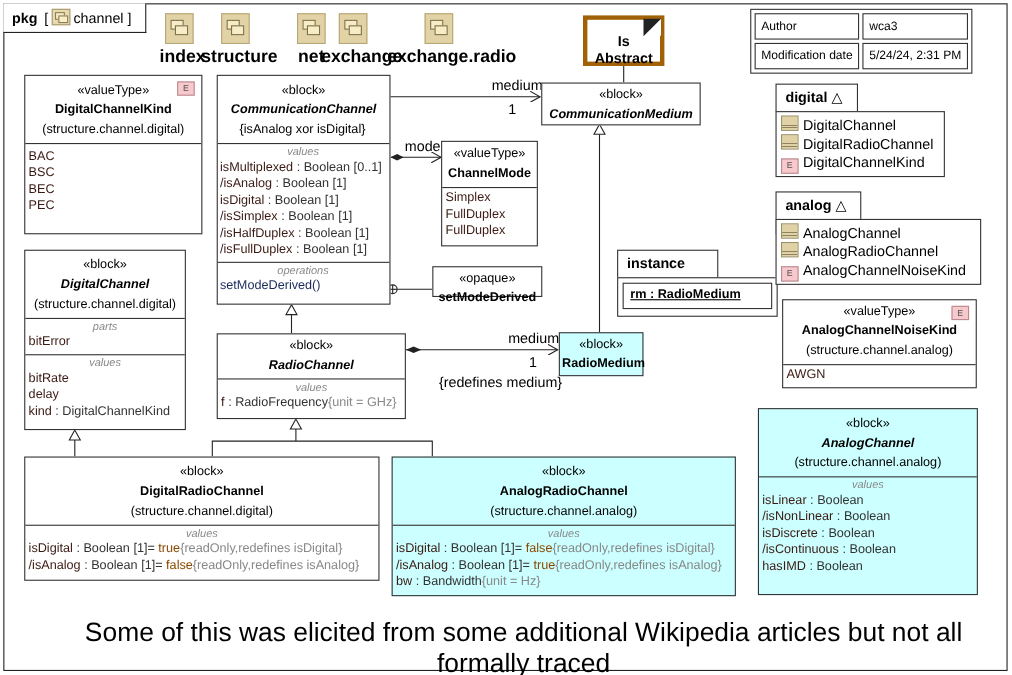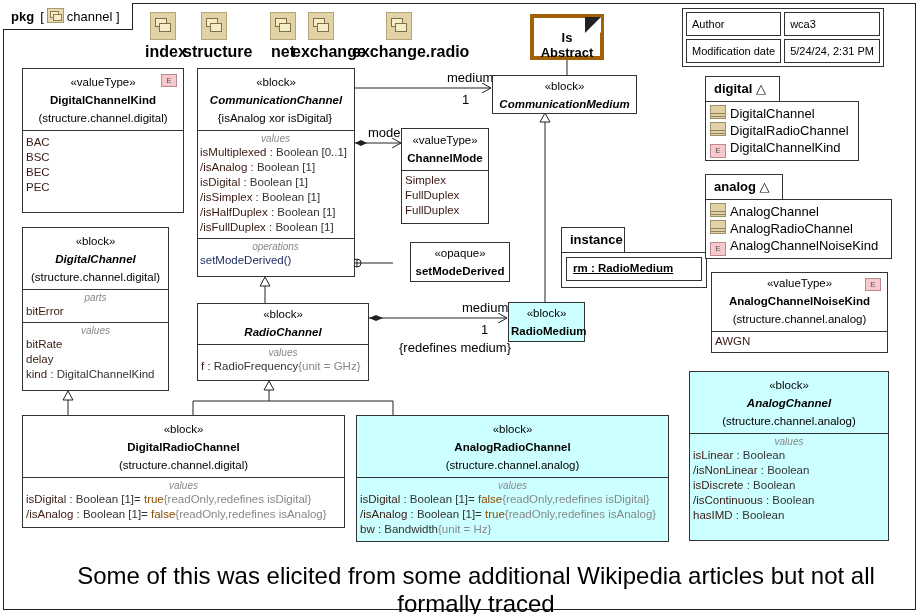--- a/index.html
+++ b/index.html
@@ -155,35 +155,35 @@
       <span class="stereo">«valueType»</span>
       <span class="name">ChannelMode</span>
     </div>
   <div class="comp">
     <span class="row">Simplex</span>
     <span class="row">FullDuplex</span>
     <span class="row">FullDuplex</span>
   </div>
 </div>
 
-<div class="abs block" style="left:410px;top:242px;width:100px;height:40px;">
+<div class="abs block" style="left:393px;top:242px;width:100px;height:28px;">
   <div class="hdr" style="padding-top:1px;">
       <span class="stereo">«opaque»</span>
       <span class="name">setModeDerived</span>
     </div>
 </div>
 
 <div class="abs block" style="left:492px;top:75px;width:145px;height:39px;">
   <div class="hdr" style="padding-top:1px;">
       <span class="stereo">«block»</span>
       <span class="name italic">CommunicationMedium</span>
     </div>
 </div>
 
-<div class="abs listpkg-tab" style="left:561px;top:227px;width:64px;height:26px;">instance</div>
+<div class="abs listpkg-tab" style="left:561px;top:227px;width:92px;height:26px;">instance</div>
 <div class="abs" style="left:561px;top:252px;width:146px;height:36px;border:1px solid #333;background:#fff;">
   <div style="margin:4px;border:1px solid #333;height:24px;padding:4px 6px;box-sizing:border-box;font-weight:bold;font-size:11.5px;text-decoration:underline;">rm : RadioMedium</div>
 </div>
 
 <div class="abs block cyan" style="left:508px;top:302px;width:77px;height:40px;">
   <div class="hdr" style="padding-top:1px;">
       <span class="stereo">«block»</span>
       <span class="name">RadioMedium</span>
     </div>
 </div>

